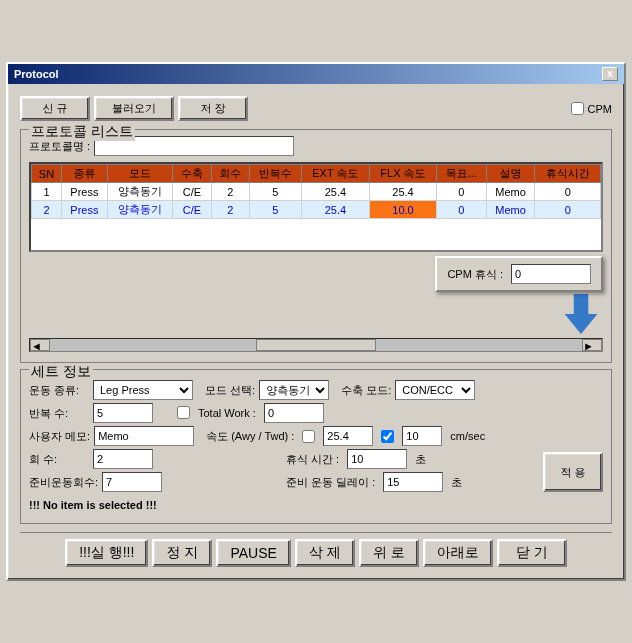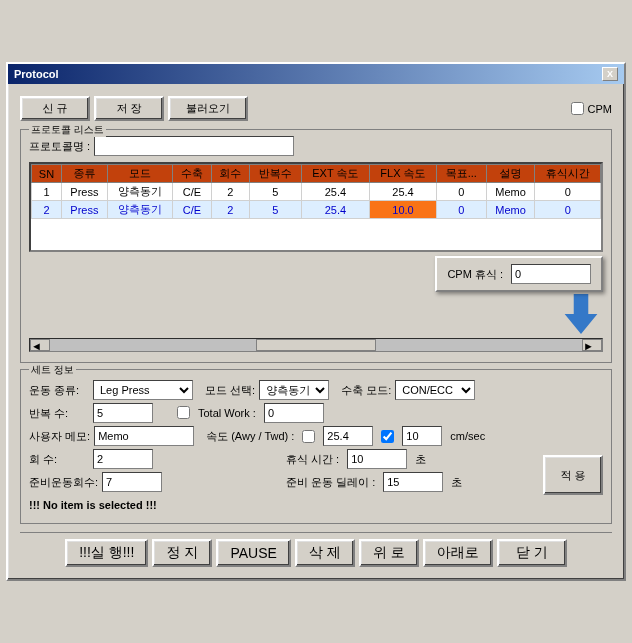--- a/index.html
+++ b/index.html
@@ -82,21 +82,21 @@
       padding: 6px 8px 8px;
       margin-bottom: 6px;
       position: relative;
     }
     .group-label {
       position: absolute;
       top: -7px;
       left: 8px;
       background: #d4d0c8;
       padding: 0 2px;
-      font-size: 10px;
+      font-size: 14px;
     }
     .protocol-name-row {
       display: flex;
       align-items: center;
       margin-bottom: 6px;
       gap: 4px;
     }
     .text-input {
       border: 1px solid #808080;
       border-top-color: #404040;
@@ -259,22 +259,22 @@
 
   <div class="title-bar">
     <span>Protocol</span>
     <div class="title-bar-close">X</div>
   </div>
 
   <div class="content">
 
     <div class="top-buttons">
       <button class="win-button">신 규</button>
+      <button class="win-button">불러오기</button>
       <button class="win-button">저 장</button>
-      <button class="win-button">불러오기</button>
       <div class="cpm-area">
         <div class="checkbox-area">
           <input type="checkbox" style="">
           <span>CPM</span>
         </div>
       </div>
     </div>
 
     <div class="group-box">
       <span class="group-label">프로토콜 리스트</span>
@@ -385,21 +385,21 @@
         <span class="form-label">사용자 메모:</span>
         <input type="text" class="text-input medium-input" value="Memo" style="">
         <span style="margin-left:8px;">속도 (Awy / Twd) :</span>
         <input type="checkbox" style="margin-left: 4px;">
         <input type="text" class="text-input" value="25.4" style="width: 50px; margin-left: 4px;">
         <input type="checkbox" checked="" style="margin-left: 4px;">
         <input type="text" class="text-input" value="10" style="width: 40px; margin-left: 4px;">
         <span style="margin-left:4px;">cm/sec</span>
       </div>
 
-      <div style="display:flex; align-items:flex-end; gap:8px;">
+      <div style="display:flex; align-items:center; gap:8px;">
         <div style="flex:1;">
           <div class="form-row">
             <span class="form-label">회 수:</span>
             <input type="text" class="text-input small-input" value="2" style="">
           </div>
           <div class="form-row">
             <span class="form-label">준비운동회수:</span>
             <input type="text" class="text-input small-input" value="7" style="">
           </div>
         </div>

